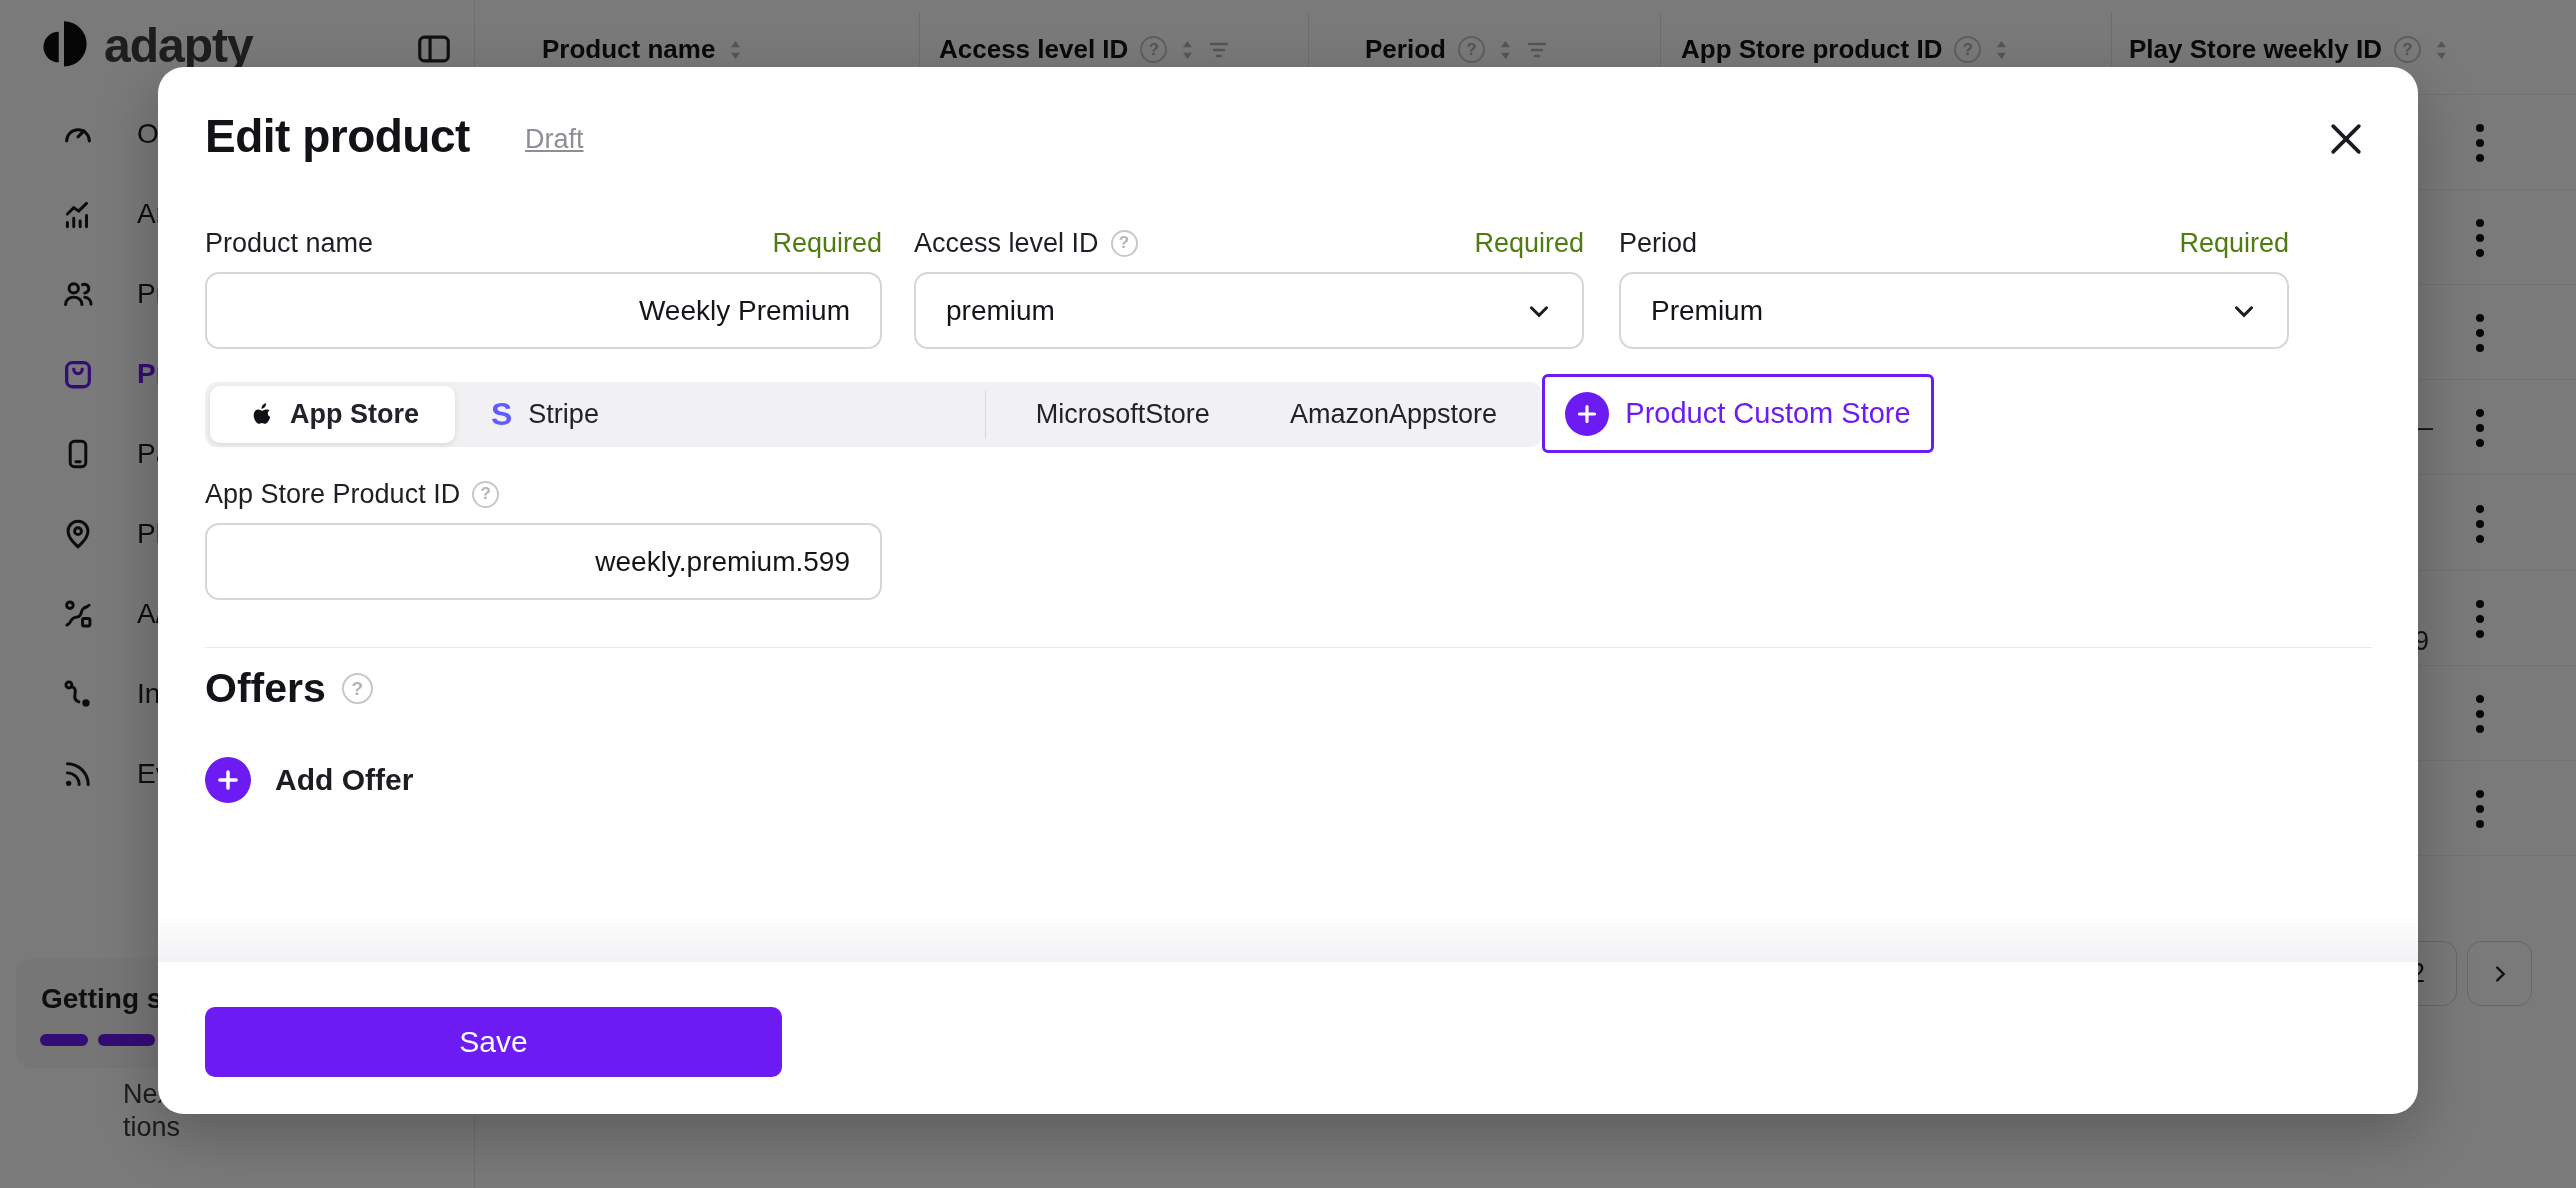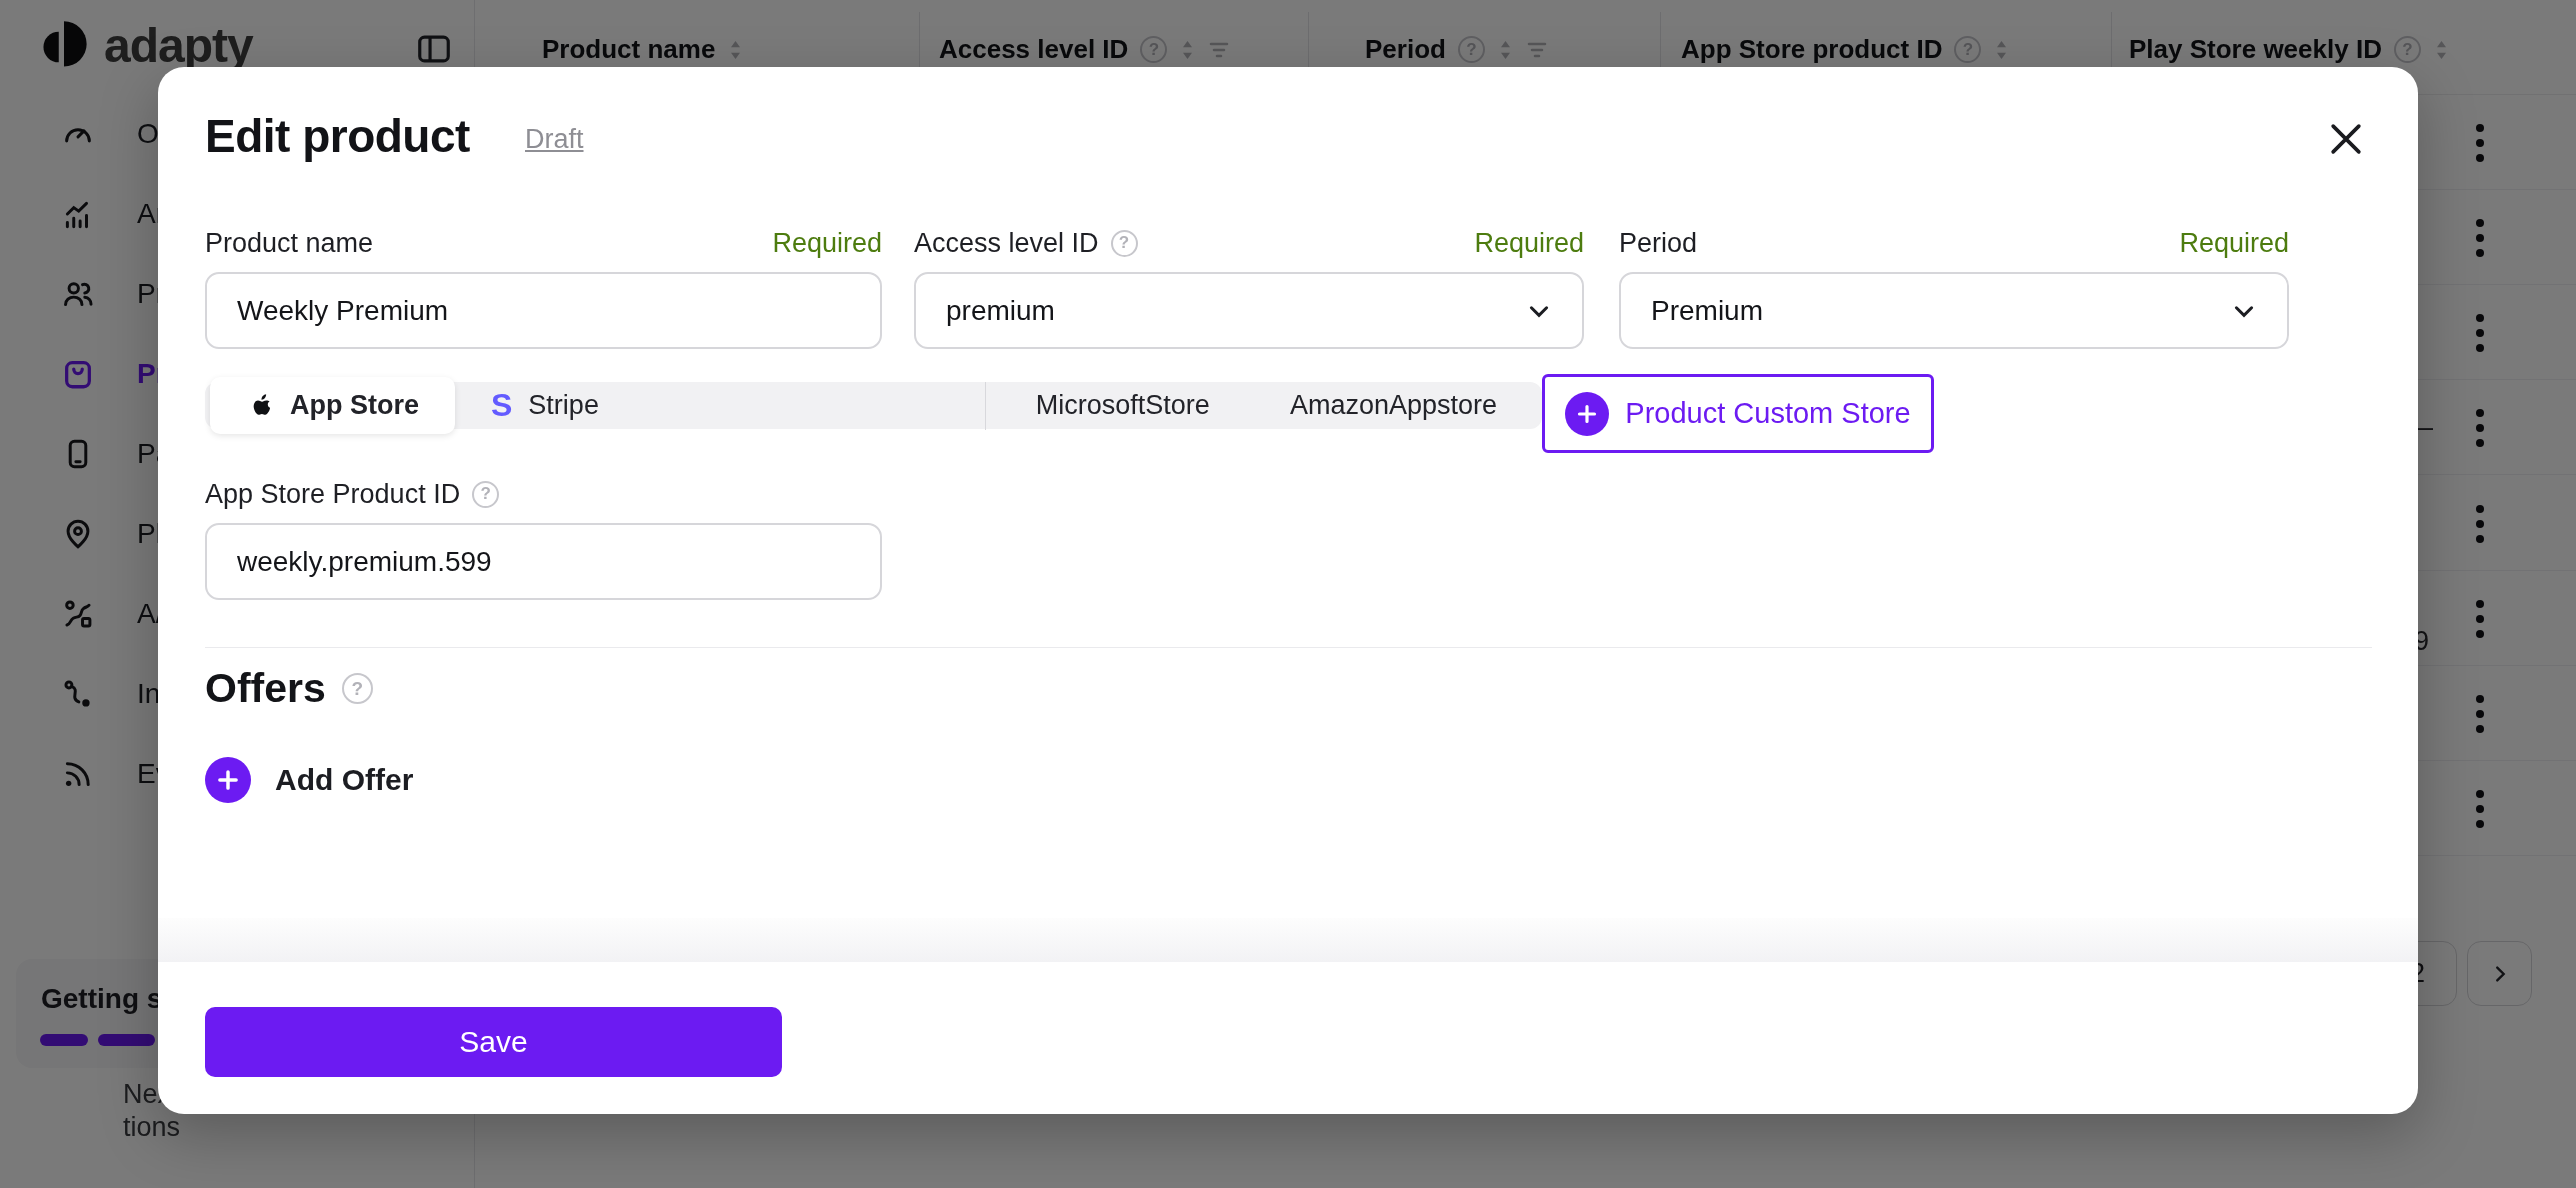--- a/index.html
+++ b/index.html
@@ -52,24 +52,24 @@
   .modal{position:absolute;left:158px;top:67px;width:2260px;height:1047px;background:#fff;border-radius:26px;z-index:11;box-shadow:0 20px 59px rgba(0,0,0,.25);}
   .close-btn{position:absolute;left:2166px;top:50px;width:44px;height:44px;color:#1a1b1f;cursor:pointer;}
   .m-title{position:absolute;left:47px;top:42px;font-size:46px;font-weight:700;color:#121317;letter-spacing:-0.5px;}
   .m-badge{position:absolute;left:367px;top:57px;font-size:27px;color:#8e8e94;text-decoration:underline;}
 
   .field{position:absolute;top:159px;}
   .f1{left:47px;width:677px;} .f2{left:756px;width:670px;} .f3{left:1461px;width:670px;}
   .f-labelrow{display:flex;align-items:center;gap:12px;font-size:27px;color:#1e1f24;height:34px;}
   .f-req{margin-left:auto;color:#4d7c0f;}
   .f-input,.f-select{margin-top:12px;height:77px;border:2px solid #d6d6da;border-radius:14px;background:#fff;display:flex;align-items:center;padding:0 30px;font-size:28px;color:#141519;}
-  .f-input input{border:none;outline:none;font:inherit;color:inherit;width:100%;background:transparent;}
+  .f-input input{border:none;outline:none;font:inherit;color:inherit;width:100%;background:transparent;text-align:right;}
   .f-select{cursor:pointer;justify-content:space-between;}
 
-  .tabs{position:absolute;left:47px;top:315px;width:1337px;height:47px;background:#f1f1f3;border-radius:12px;display:flex;align-items:center;padding:0 5px;}
+  .tabs{position:absolute;left:47px;top:315px;width:1337px;height:65px;background:#f1f1f3;border-radius:12px;display:flex;align-items:center;padding:0 5px;}
   .tab{display:flex;align-items:center;gap:16px;height:57px;padding:0 36px;border-radius:10px;font-size:27px;font-weight:500;color:#222329;cursor:pointer;white-space:nowrap;}
   .tab.selected{background:#fff;font-weight:600;box-shadow:0 2px 6px rgba(0,0,0,.10);}
   .tab-div{width:1px;height:48px;background:#d8d8dc;margin:0 10px 0 auto;}
   .tab.plain{padding:0 40px;}
   .stripe-s{font-weight:800;font-size:32px;color:var(--stripe);}
   .create-store{position:absolute;left:1384px;top:307px;width:392px;height:79px;border:3px solid var(--accent);border-radius:6px;background:#fff;display:flex;align-items:center;justify-content:center;gap:16px;color:var(--accent);font-size:29px;font-weight:500;cursor:pointer;}
   .plus-circle{width:44px;height:44px;border-radius:50%;background:var(--accent);display:flex;align-items:center;justify-content:center;color:#fff;}
 
   .idfield{position:absolute;left:47px;top:410px;width:677px;}
   .divider{position:absolute;left:47px;top:580px;width:2167px;height:1px;background:#eaeaed;}

